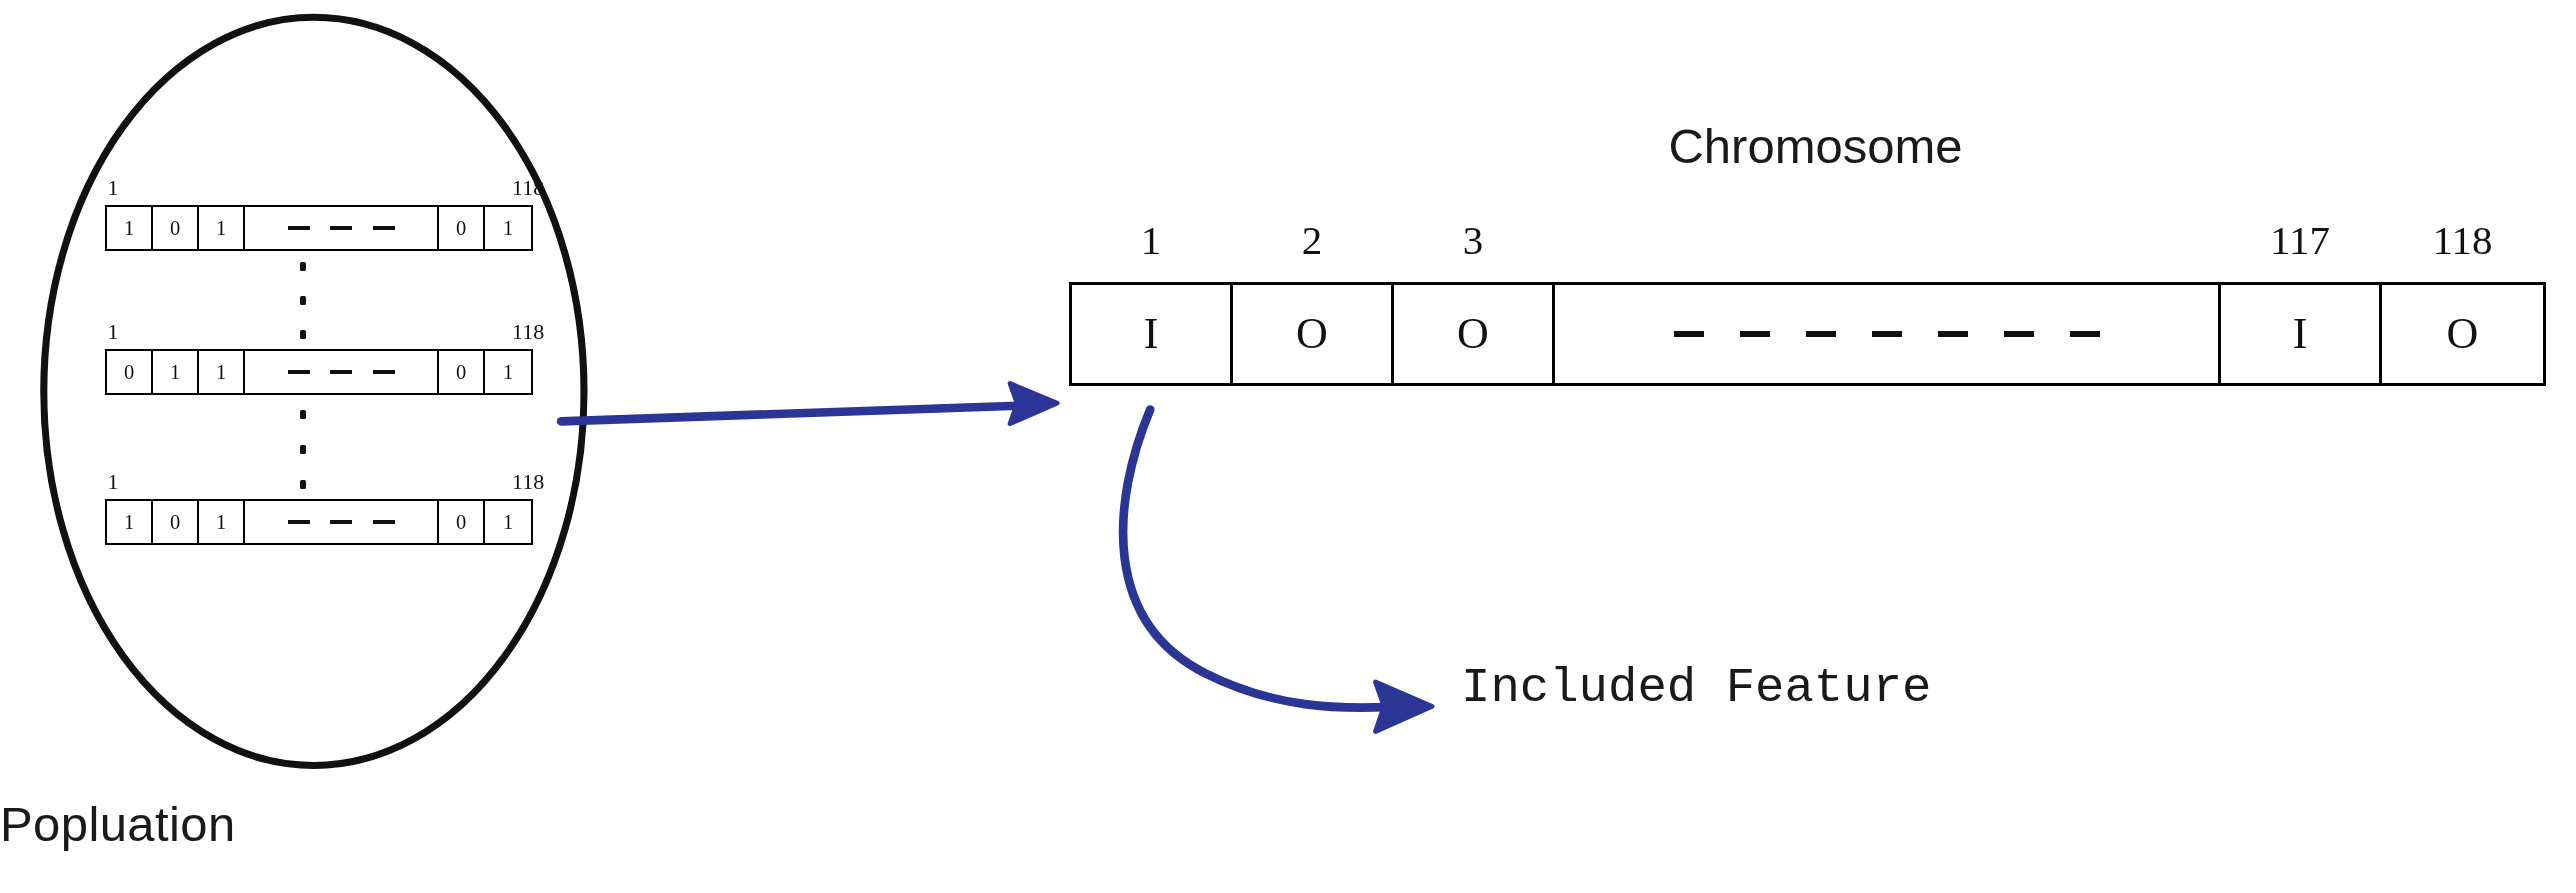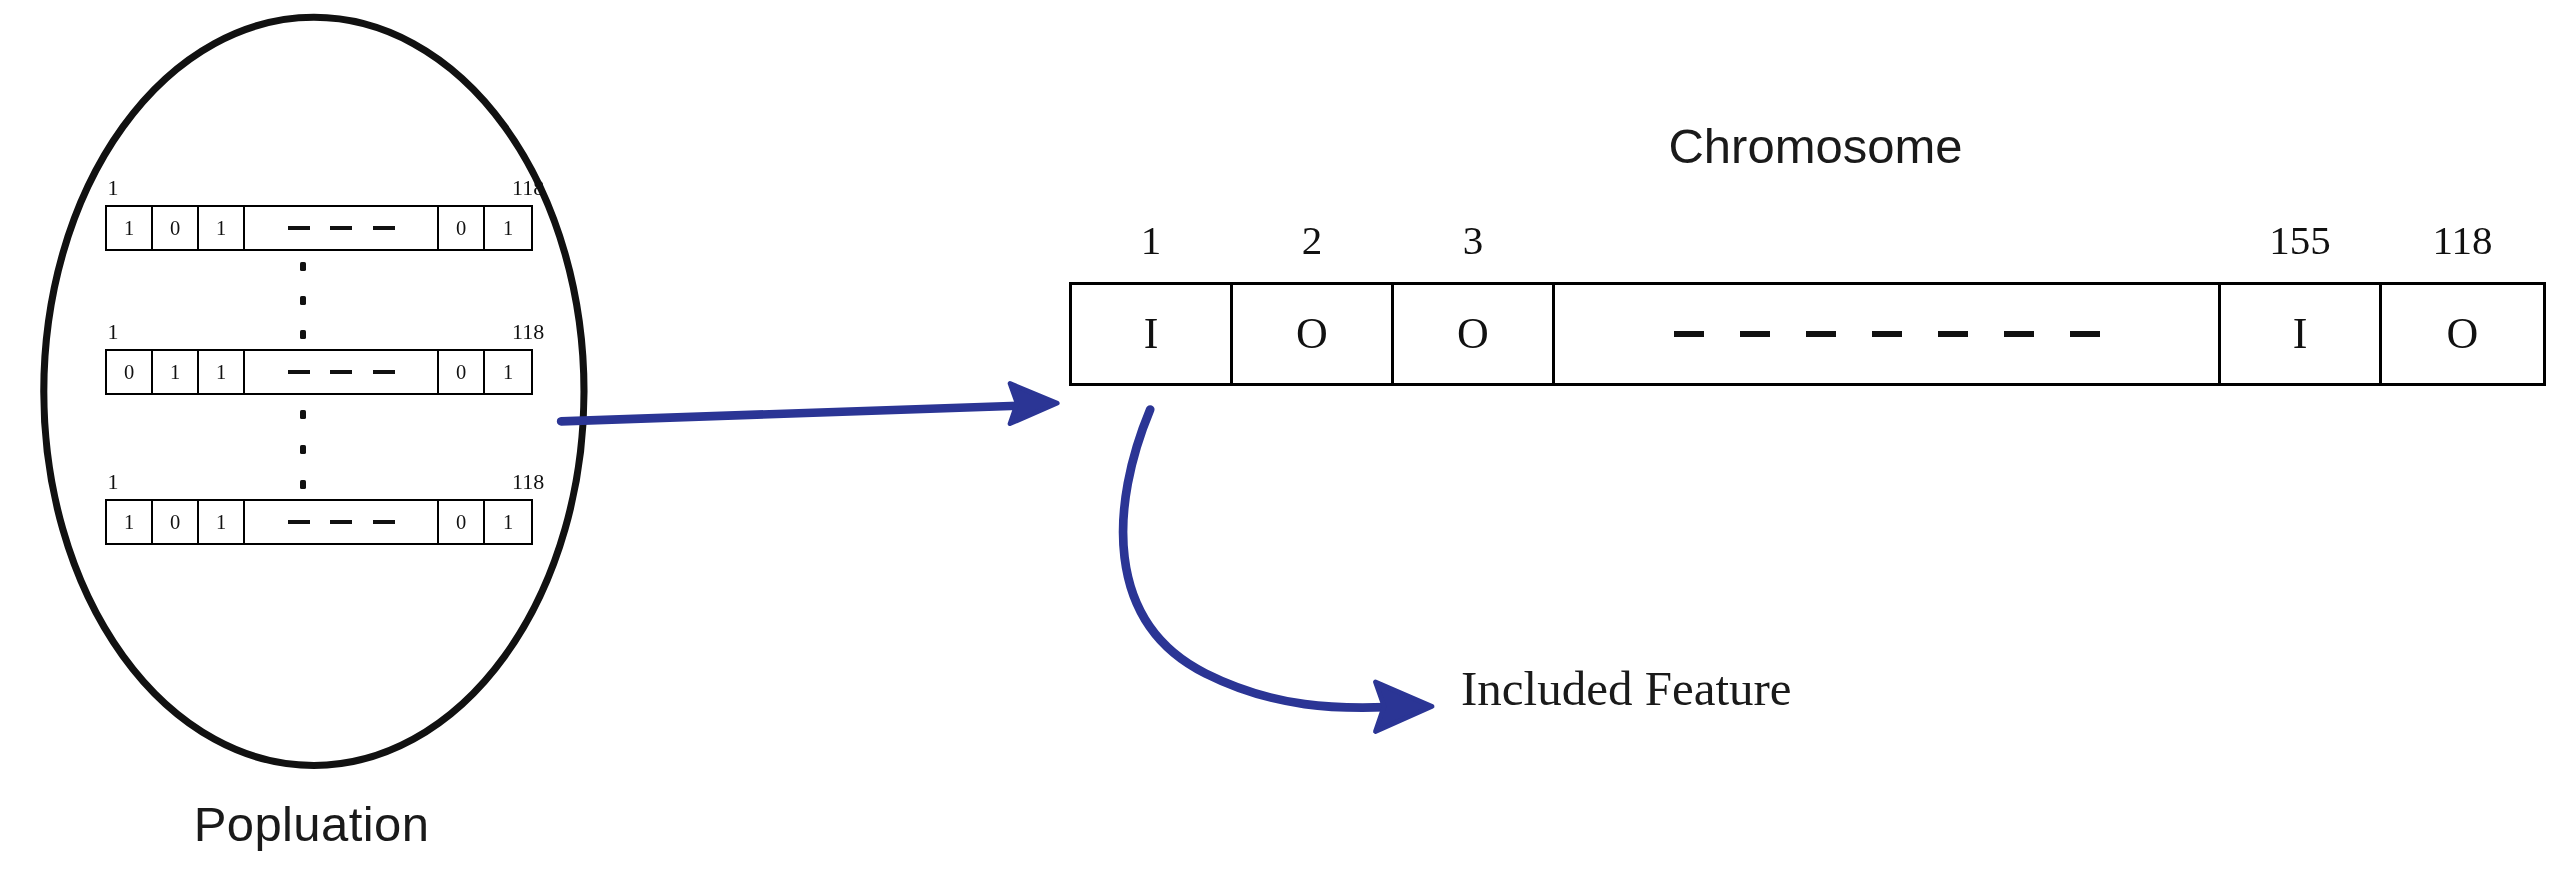--- a/index.html
+++ b/index.html
@@ -37,24 +37,24 @@
   #population-group {
     position: absolute;
     left: 0;
     top: 0;
     width: 646px;
     height: 893px;
   }
 
   #population-label {
     position: absolute;
-    left: 12px;
+    left: 0;
     top: 796px;
     width: 599px;
-    text-align: center;
+    text-align: left;
     font-size: 49px;
     font-weight: 400;
     letter-spacing: 0.4px;
     color: #1a1a1a;
     font-family: "Liberation Sans", sans-serif;
   }
 
   
   .pop-row {
     position: absolute;
@@ -193,21 +193,21 @@
 
   
   #included-feature-label {
     position: absolute;
     left: 1461px;
     top: 660px;
     font-size: 49px;
     font-weight: 400;
     color: #1a1a1a;
     white-space: nowrap;
-    font-family: Liberation Serif, serif;
+    font-family: Liberation Mono, monospace;
   }
 </style>
 </head>
 <body>
 
 <div id="diagram-canvas">
 
   <svg class="svg-layer" viewBox="0 0 3270 1134">
 
     <ellipse cx="398" cy="497" rx="343" ry="475" fill="none" stroke="#111111" stroke-width="9"></ellipse>
@@ -309,21 +309,21 @@
     <div class="chr-cell c-mid">
       <span class="dashmark-lg"></span>
       <span class="dashmark-lg"></span>
       <span class="dashmark-lg"></span>
       <span class="dashmark-lg"></span>
       <span class="dashmark-lg"></span>
       <span class="dashmark-lg"></span>
       <span class="dashmark-lg"></span>
     </div>
     <div class="chr-cell c-narrow">
-      <span class="chr-idx">155</span>
+      <span class="chr-idx">117</span>
       <span>I</span>
     </div>
     <div class="chr-cell c-narrow">
       <span class="chr-idx">118</span>
       <span>O</span>
     </div>
   </div>
 
   <div id="included-feature-label">Included Feature</div>
 

